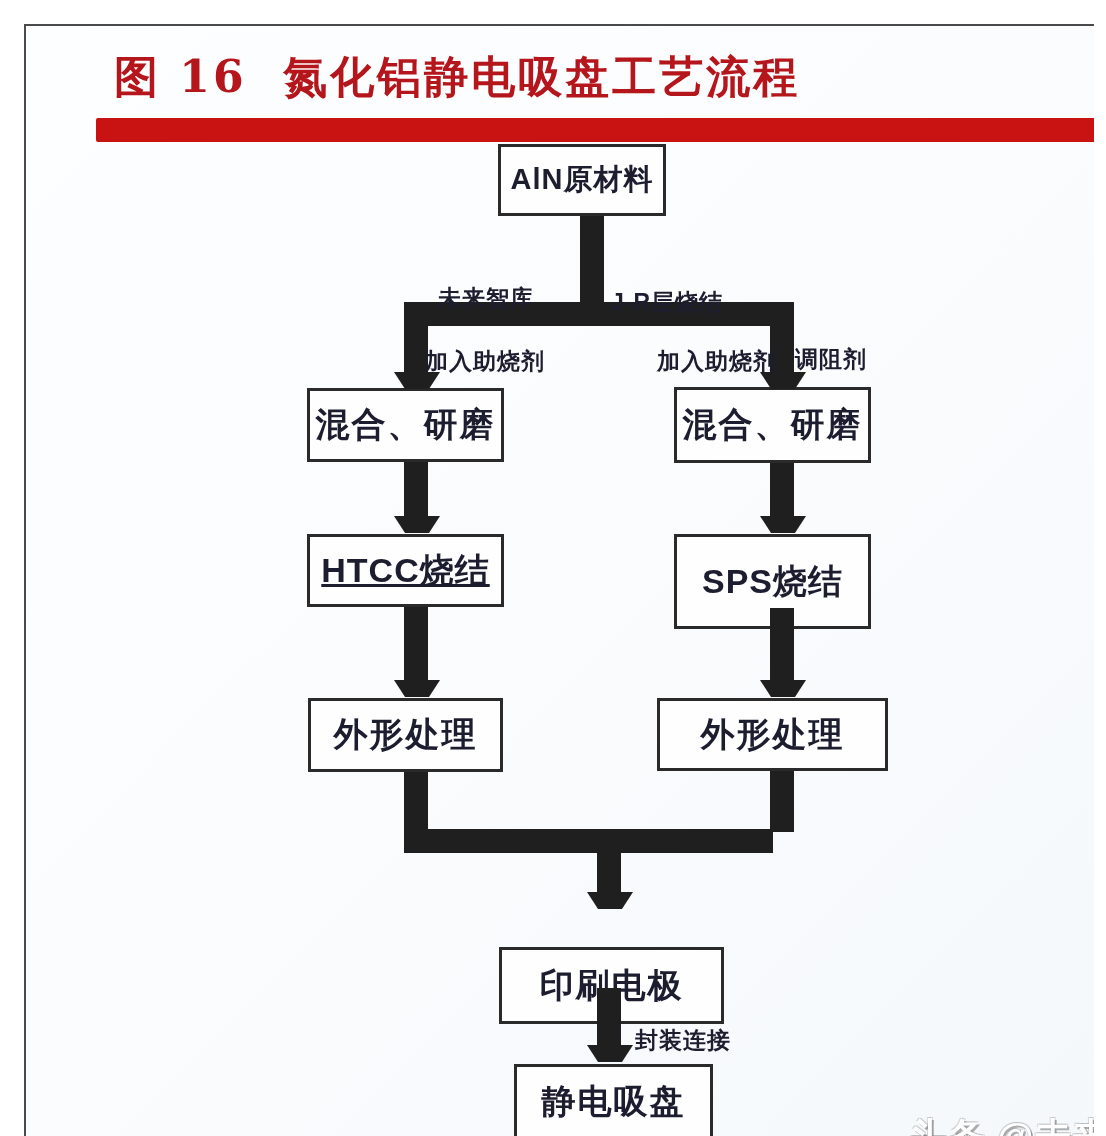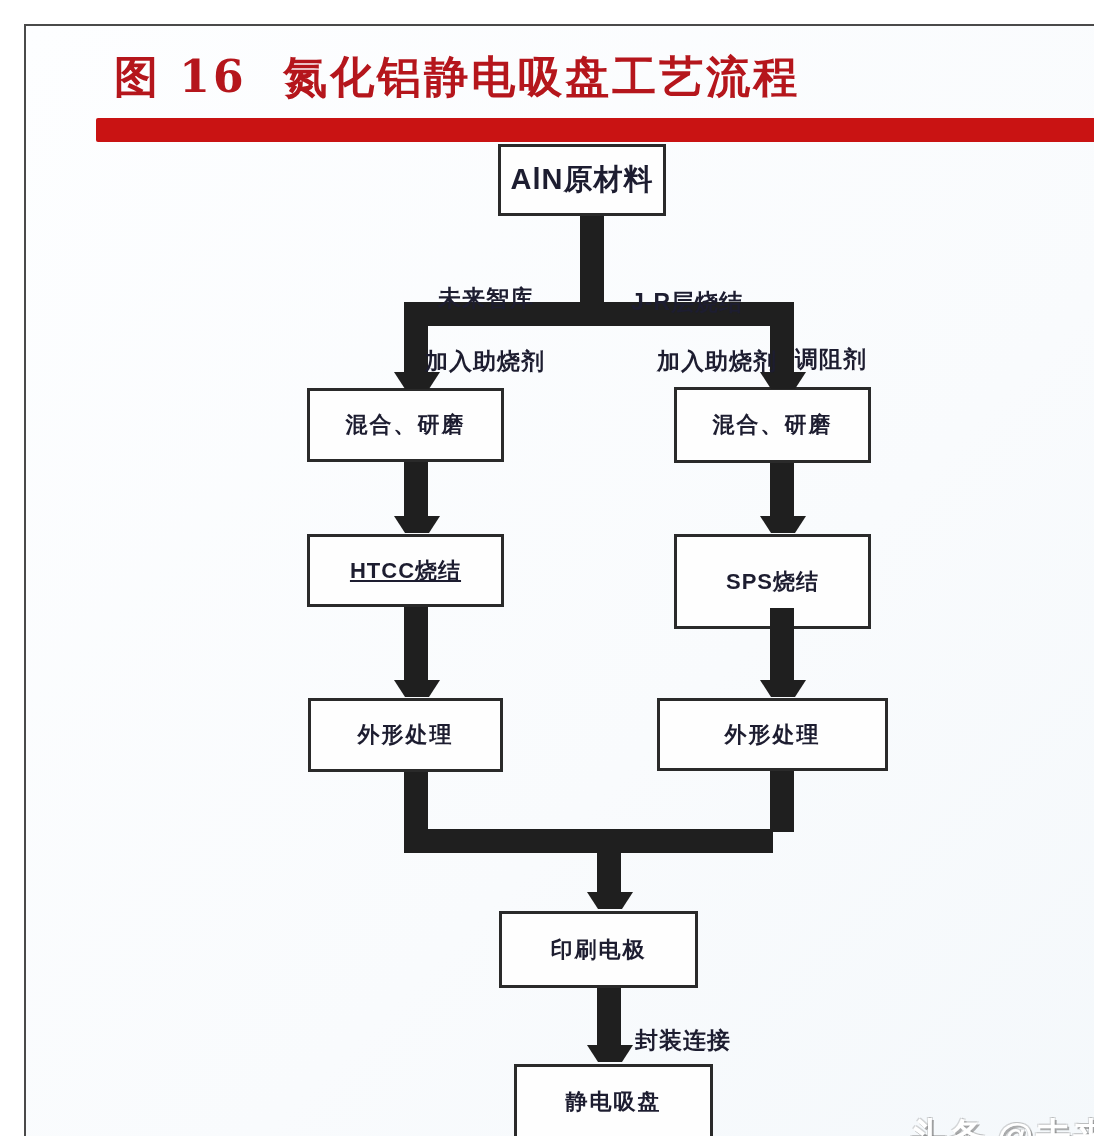--- a/index.html
+++ b/index.html
@@ -37,35 +37,35 @@
     border-radius: 2px;
   }
 
   .node {
     position: absolute;
     background: #fefefe;
     border: 3px solid #2a2a2a;
     display: flex;
     align-items: center;
     justify-content: center;
-    font-size: 22px;
+    font-size: 34px;
     font-weight: 600;
     color: #1d1d30;
     letter-spacing: 2px;
     white-space: nowrap;
   }
 
   .n-raw    { left: 472px; top: 118px; width: 168px; height: 72px; font-size: 29px; letter-spacing: 1px; }
   .n-mix-l  { left: 281px; top: 362px; width: 197px; height: 74px; }
   .n-mix-r  { left: 648px; top: 361px; width: 197px; height: 76px; }
   .n-htcc   { left: 281px; top: 508px; width: 197px; height: 73px; letter-spacing: 1px; text-decoration: underline; }
   .n-sps    { left: 648px; top: 508px; width: 197px; height: 95px; letter-spacing: 1px; }
   .n-shp-l  { left: 282px; top: 672px; width: 195px; height: 74px; }
   .n-shp-r  { left: 631px; top: 672px; width: 231px; height: 73px; }
-  .n-print  { left: 473px; top: 885px; width: 199px; height: 77px; }
+  .n-print  { left: 473px; top: 921px; width: 225px; height: 77px; }
   .n-chuck  { left: 488px; top: 1038px; width: 199px; height: 75px; }
 
   .vline, .hline { position: absolute; background: #1f1f1f; }
   .vline { width: 3px; }
   .hline { height: 3px; }
 
   .arrow-down {
     position: absolute;
     width: 0; height: 0;
     border-left: 11px solid transparent;
@@ -136,21 +136,21 @@
   <div class="vline" style="left:378px; top:746px; height:60px;"></div>
   <div class="vline" style="left:744px; top:745px; height:61px;"></div>
   <div class="hline" style="left:378px; top:803px; width:369px;"></div>
   <div class="vline" style="left:571px; top:803px; height:65px;"></div>
   <div class="arrow-down" style="left:561px; top:866px;"></div>
 
   <div class="vline" style="left:571px; top:962px; height:60px;"></div>
   <div class="arrow-down" style="left:561px; top:1019px;"></div>
 
   <div class="edge-label" style="left:400px; top:245px;">未来智库</div>
-  <div class="edge-label" style="left:593px; top:249px;">J-R层烧结</div>
+  <div class="edge-label" style="left:573px; top:249px;">J-R层烧结</div>
   <div class="edge-label" style="left:387px; top:308px;">加入助烧剂</div>
   <div class="edge-label" style="left:619px; top:308px;">加入助烧剂</div>
   <div class="edge-label" style="left:757px; top:306px;">调阻剂</div>
   <div class="edge-label" style="left:581px; top:987px;margin-left:16px;">封装连接</div>
 
   <div class="watermark">头条 @未来智库</div>
 
 </div>
 
 </body></html>

